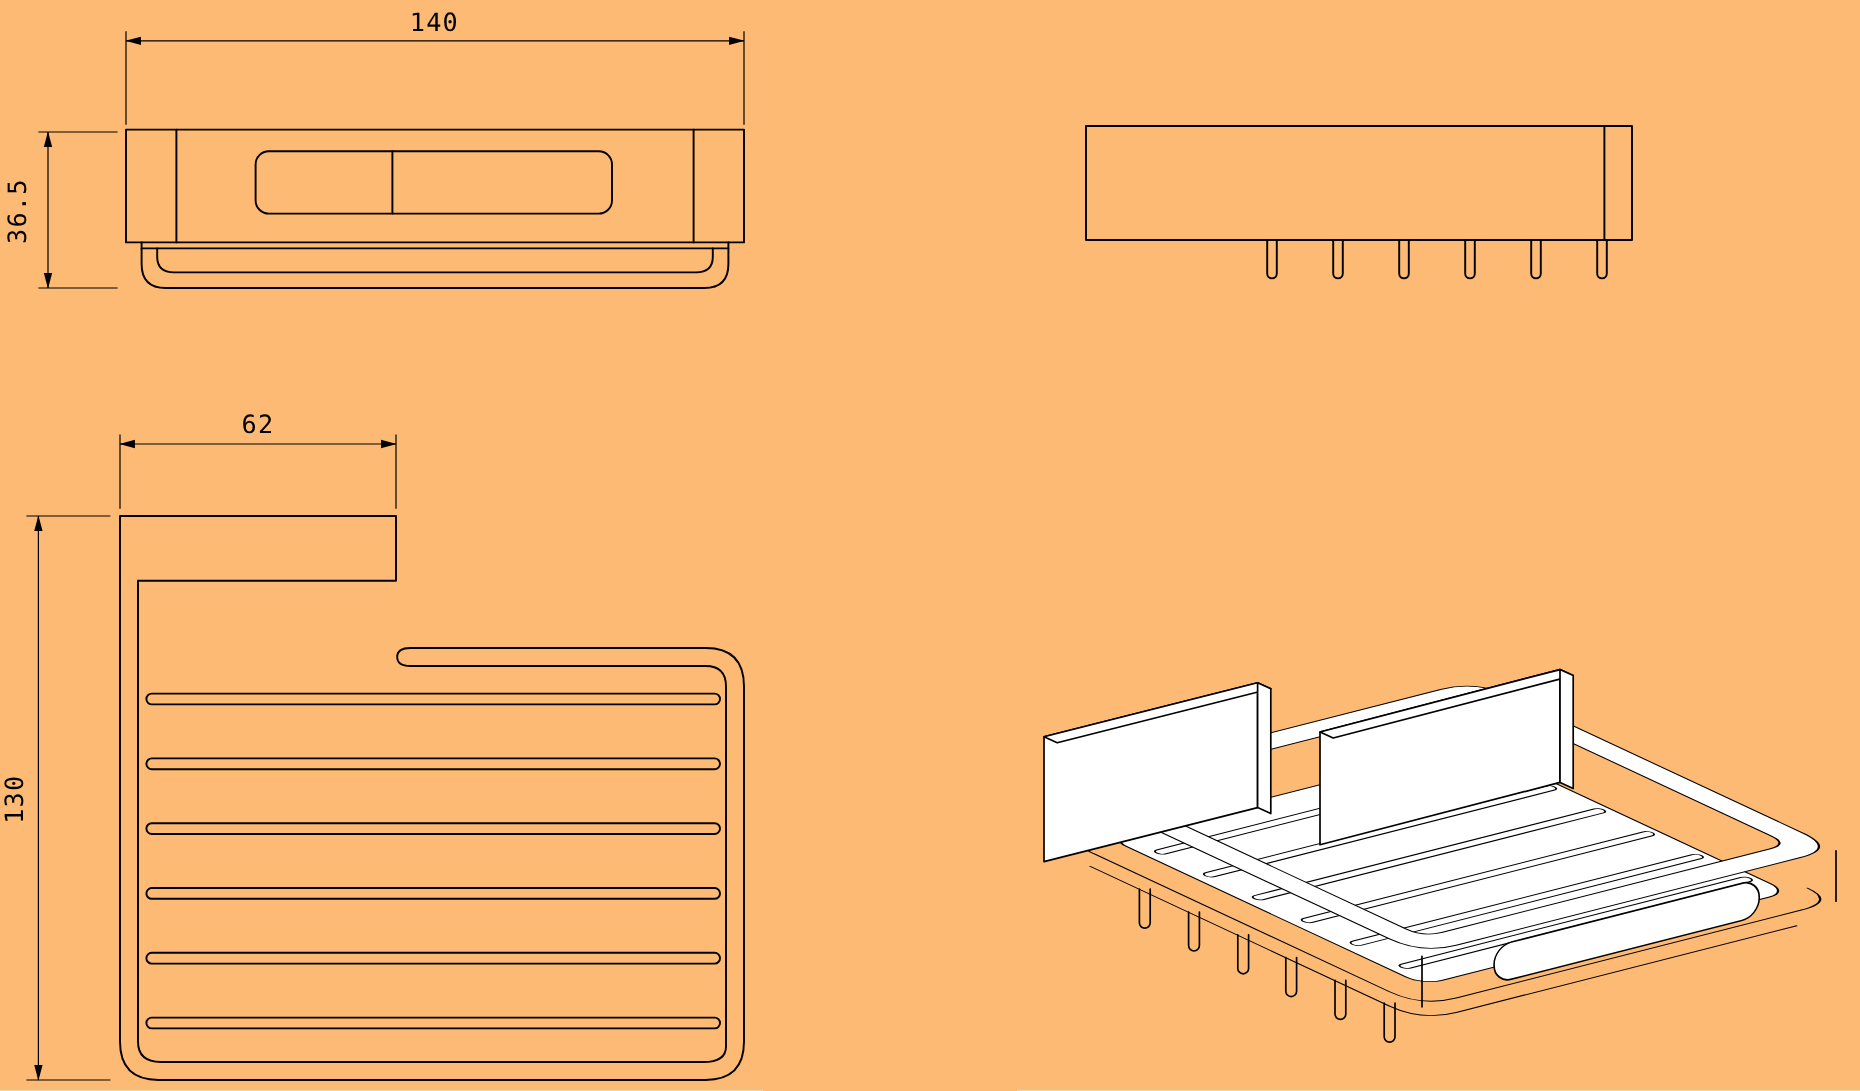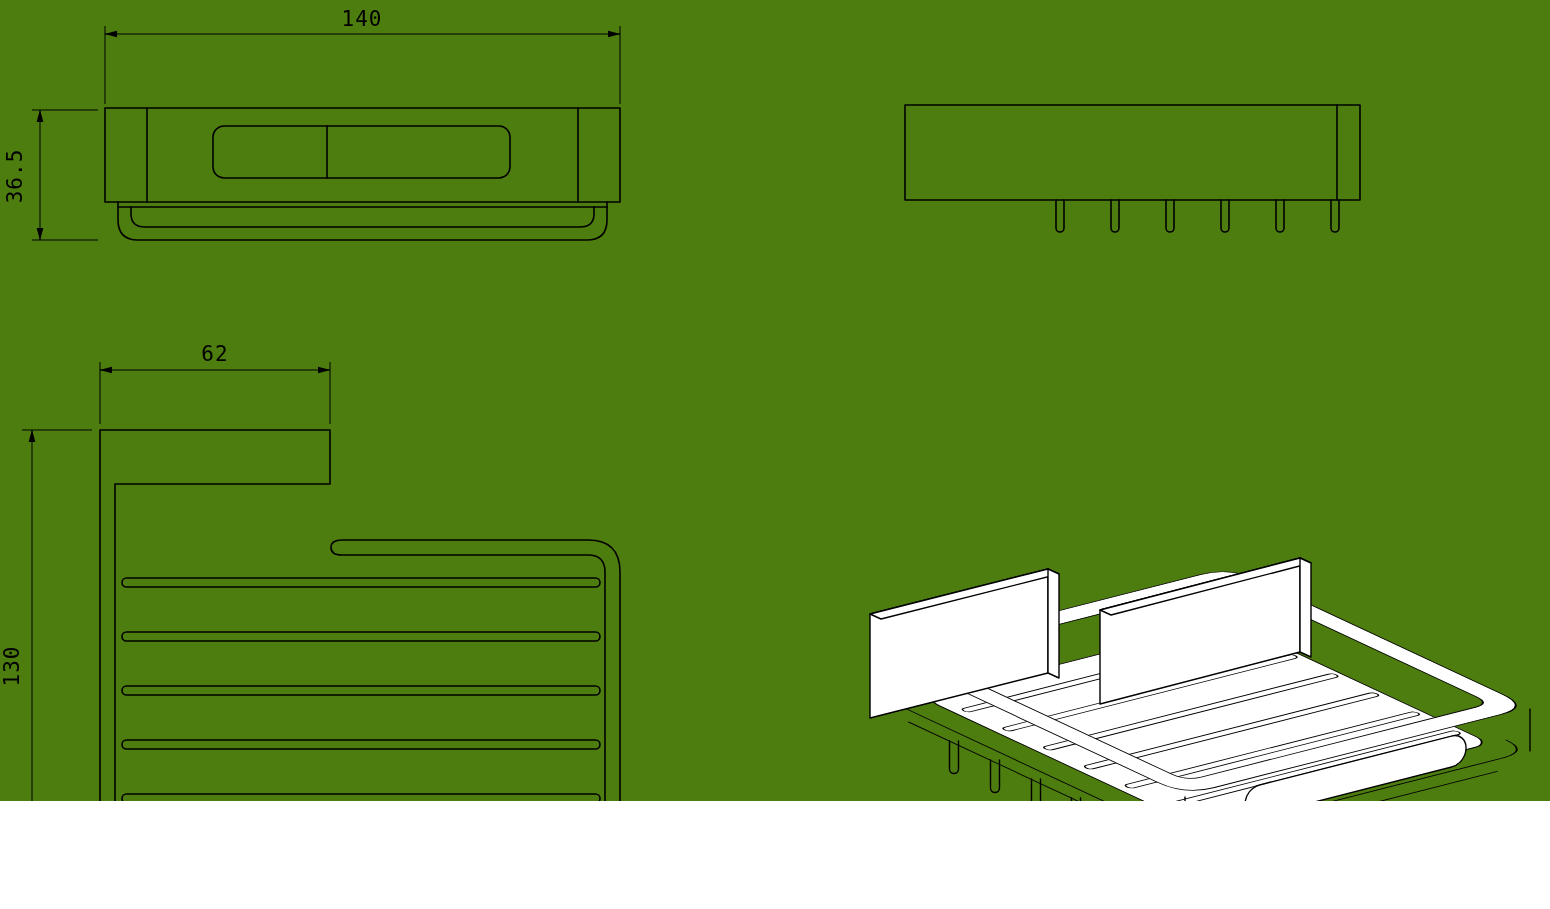--- a/index.html
+++ b/index.html
@@ -1,16 +1,16 @@
 <!DOCTYPE html>
 <html><head>
 <meta charset="utf-8">
 <style>
   html,body{margin:0;padding:0;background:#ffffff;}
-  .canvas{width:1550px;height:801px;background:#4d7c0f;overflow:hidden;text-decoration:underline;}
+  .canvas{width:1550px;height:909px;background:#fdba74;overflow:hidden;text-decoration:underline;}
   svg{display:block;}
   .obj{stroke:#000;stroke-width:1.6;fill:none;stroke-linejoin:round;stroke-linecap:round;}
   .iso{stroke:#000;stroke-width:1.4;fill:none;stroke-linejoin:round;stroke-linecap:round;}
   .isof{stroke:#000;stroke-width:1.4;fill:#fff;stroke-linejoin:round;stroke-linecap:round;}
   .dim{stroke:#000;stroke-width:1;fill:none;}
   .dimtext{font-family:"DejaVu Sans Mono","Liberation Mono",monospace;font-size:21px;fill:#000;letter-spacing:1px;}
 </style>
 </head>
 <body>
 

